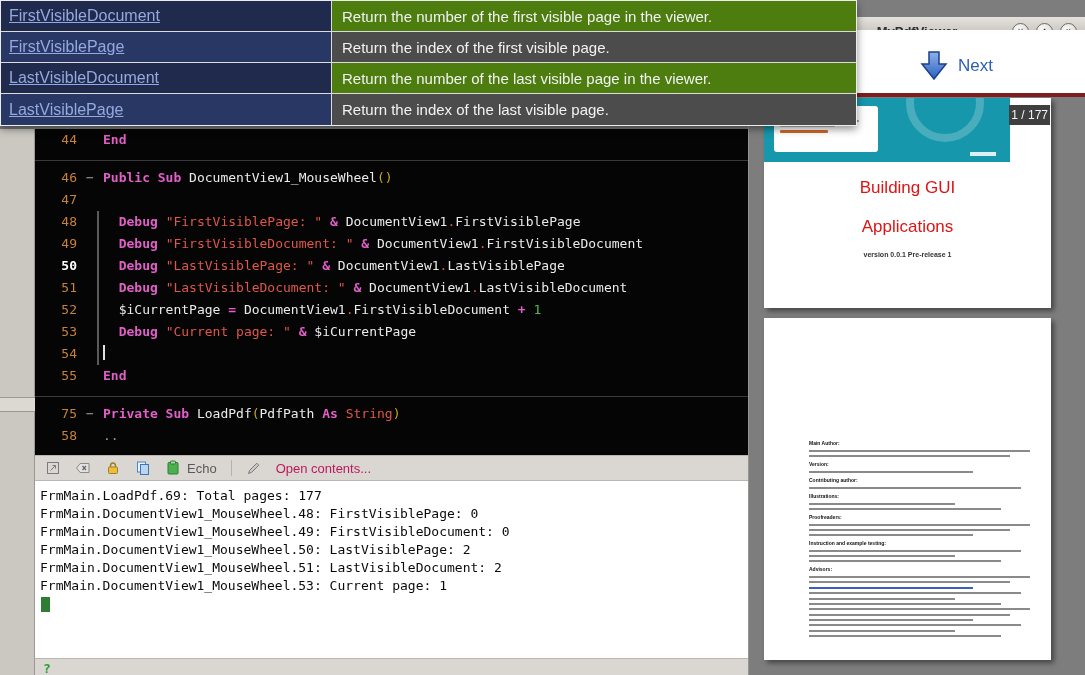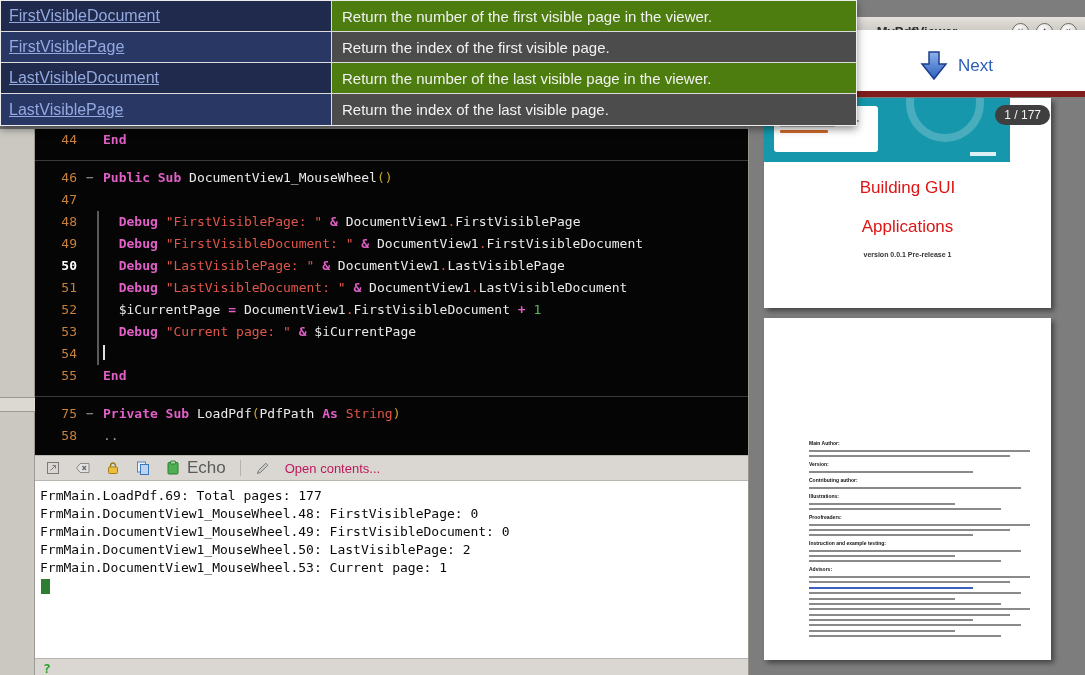--- a/index.html
+++ b/index.html
@@ -28,51 +28,51 @@
   .tk-dot{color:#e0564a}
   .tk-dim{color:#9a9a9a}
   .caret{display:inline-block;width:2px;height:15px;background:#e0e0e0;vertical-align:-2px}
   .code-sep{height:16px;position:relative}
   .sep-line{position:absolute;left:0;right:0;top:9px;height:1px;background:#3a3a3a}
 
   
   .console{position:absolute;left:35px;top:455px;width:713px;height:220px;background:#fff;z-index:2}
   .console-toolbar{height:26px;background:#dad7d2;border-top:1px solid #b9b5af;border-bottom:1px solid #b9b5af;display:flex;align-items:center;gap:14px;padding-left:10px}
   .cbtn{display:flex;align-items:center;gap:6px}
-  .echo-label{color:#5a5a5a;font-size:17px}
+  .echo-label{color:#5a5a5a;font-size:13px}
   .tsep{width:1px;height:16px;background:#b5b1ab}
   .open-contents{color:#be185d;font-size:13px}
   .console-log{height:177px;padding:6px 0 0 5px;font:13px/18px "DejaVu Sans Mono",monospace;color:#0a0a0a;overflow:hidden}
   .log-line{white-space:pre}
   .block-cursor{width:9px;height:15px;background:#2e7d32;margin-top:2px;margin-left:1px}
   .console-input{position:absolute;left:0;bottom:0;width:100%;height:17px;background:#dad7d2;border-top:1px solid #b9b5af}
   .prompt{color:#2ca02c;font:bold 13px/15px "DejaVu Sans Mono",monospace;padding-left:8px}
 
   
   .pdf-window{position:absolute;left:748px;top:0;width:337px;height:675px;background:#7d7d7d;border-left:1px solid #98948e;z-index:1}
   .titlebar{position:absolute;left:0;top:17px;width:100%;height:25px;background:linear-gradient(#e5e2dd,#bcb8b2);border-bottom:1px solid #8e8a84}
   .win-title{position:absolute;left:0;right:0;top:0;line-height:30px;text-align:center;font-weight:bold;font-size:13px;color:#2e2e2e}
   .winbtn{position:absolute;top:6px;width:17px;height:17px;border:1px solid #6e6a64;border-radius:50%;background:radial-gradient(circle at 35% 30%,#fafafa,#d2cec8);text-align:center;line-height:15px;font-size:9px;color:#3a3a3a}
   .winbtn.shade{right:56px}.winbtn.max{right:32px}.winbtn.close{right:8px}
-  .pdf-toolbar{position:absolute;left:0;top:30px;width:100%;height:67px;background:#fff;border-bottom:6px solid #7f1d1d}
+  .pdf-toolbar{position:absolute;left:0;top:30px;width:100%;height:67px;background:#fff;border-bottom:4px solid #7f1d1d}
   .next-button{position:absolute;left:170px;top:20px;display:flex;align-items:center;gap:9px}
   .next-label{font-size:17px;color:#2b5fb8}
   .pdf-content{position:absolute;left:0;top:98px;width:100%;height:577px;background:#7d7d7d;overflow:hidden}
   .page{position:absolute;left:15px;width:287px;background:#fff;box-shadow:3px 3px 5px rgba(0,0,0,.45)}
   .page1{top:0;height:210px}
   .page2{top:220px;height:342px;overflow:hidden}
   .p1-image{position:absolute;left:0;top:0;width:246px;height:64px;background:#1697ab;overflow:hidden}
   .p1-card{position:absolute;left:10px;top:8px;width:104px;height:46px;background:#fff;border-radius:3px;padding:5px 6px}
   .p1-bar{height:3px;margin-top:3px;border-radius:1px}
   .p1-circle{position:absolute;right:26px;top:-34px;width:78px;height:78px;border:8px solid rgba(255,255,255,.22);border-radius:50%}
   .p1-chip{position:absolute;right:14px;bottom:6px;width:26px;height:4px;background:rgba(255,255,255,.85)}
   .p1-title{position:absolute;left:0;width:100%;text-align:center;color:#dd1414;font-weight:normal;font-size:17px}
   .t1{top:80px}.t2{top:119px}
   .p1-sub{position:absolute;left:0;top:153px;width:100%;text-align:center;color:#333;font-size:7px;font-weight:bold}
-  .page-badge{position:absolute;top:7px;right:35px;background:#3f3f3f;color:#f2f2f2;font-size:12px;padding:3px 9px;border-radius:10px;z-index:3}
+  .page-badge{position:absolute;top:7px;right:35px;background:#3f3f3f;color:#f2f2f2;font-size:12px;padding:3px 2px;border-radius:0;z-index:3}
   .p2-text{position:absolute;left:45px;top:118px;width:228px}
   .p2-block{margin-top:4px}
   .p2-head{font-size:5px;line-height:7px;font-weight:bold;color:#111}
   .p2-bar{height:2px;background:#8a8a8a;margin-top:3px}
   .p2-bar.link{background:#3a5fc0}
 
   
   .tooltip{position:absolute;left:0;top:0;width:857px;z-index:20;border:1px solid #ececec;box-shadow:0 3px 8px rgba(0,0,0,.45)}
   .tt-row{display:flex;height:31px;border-bottom:1px solid #dcdcdc}
   .tt-row:last-child{border-bottom:none}
@@ -254,20 +254,21 @@
           <path d="M2.5 13.5 L3.6 10.4 L10.8 3.2 L12.8 5.2 L5.6 12.4 Z" fill="#c9c9c9" stroke="#7a7a7a"></path>
         </svg>
       </span>
       <span class="open-contents">Open contents...</span>
     </div>
     <div class="console-log">
         <div class="log-line">FrmMain.LoadPdf.69: Total pages: 177</div>
         <div class="log-line">FrmMain.DocumentView1_MouseWheel.48: FirstVisiblePage: 0</div>
         <div class="log-line">FrmMain.DocumentView1_MouseWheel.49: FirstVisibleDocument: 0</div>
         <div class="log-line">FrmMain.DocumentView1_MouseWheel.50: LastVisiblePage: 2</div>
+        <div class="log-line">FrmMain.DocumentView1_MouseWheel.51: LastVisibleDocument: 2</div>
         <div class="log-line">FrmMain.DocumentView1_MouseWheel.53: Current page: 1</div>
         <div class="block-cursor"></div>
       </div>
     <div class="console-input">
       <span class="prompt">?</span>
     </div>
   </div>
 
   <div class="tooltip">
       <div class="tt-row odd">

